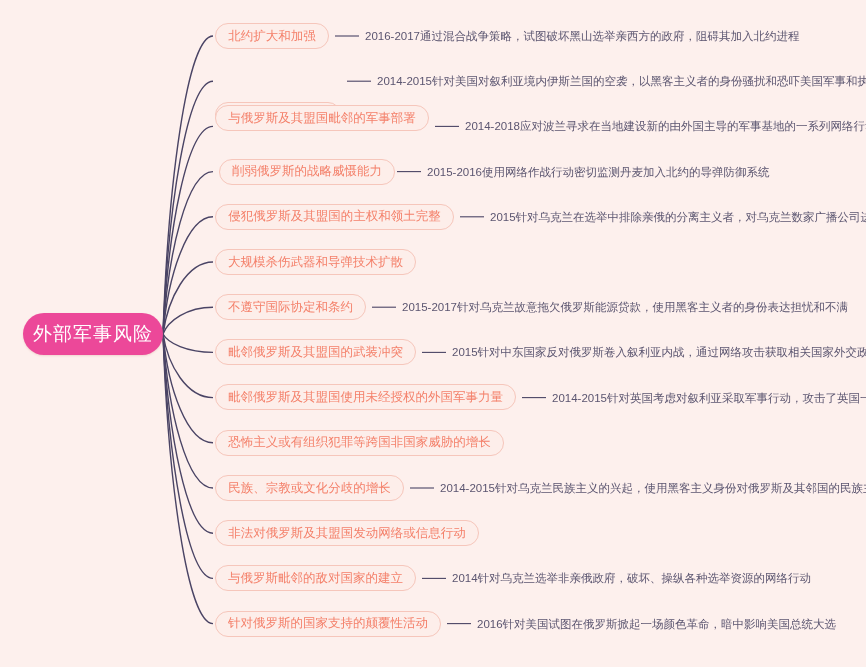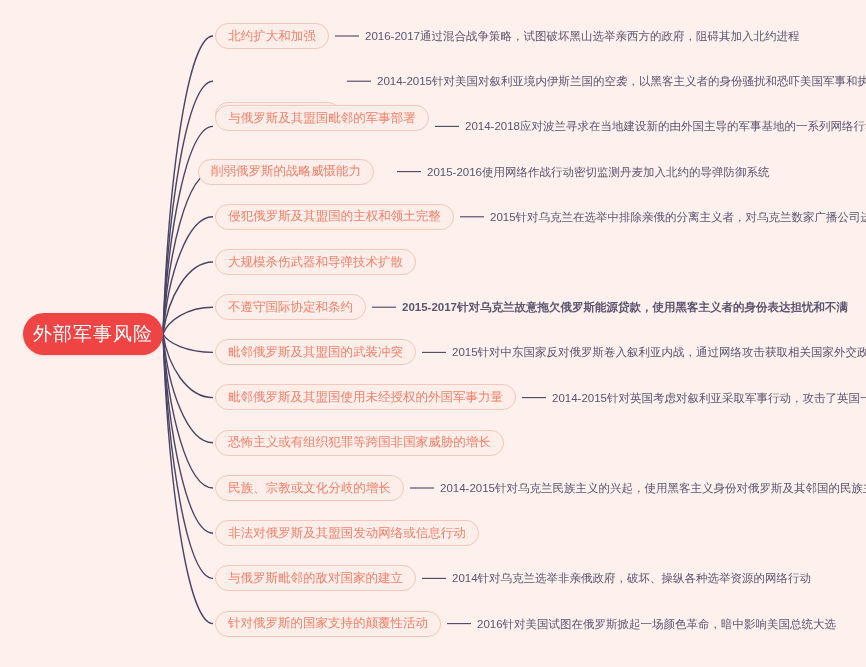--- a/index.html
+++ b/index.html
@@ -21,21 +21,21 @@
     top: 0;
     width: 866px;
     height: 667px;
     pointer-events: none;
   }
   .root-node {
     position: absolute;
     display: flex;
     align-items: center;
     justify-content: center;
-    background: #ef4444;
+    background: #ec4899;
     color: #ffffff;
     border-radius: 22px;
     font-size: 19px;
     letter-spacing: 1px;
     white-space: nowrap;
     padding: 0 18px;
     height: 42px;
     box-sizing: border-box;
     box-shadow: 0 1px 2px rgba(180,90,70,0.18);
   }
@@ -105,35 +105,35 @@
       </div>
       <div class="note" style="left: 365px; top: 29px;">2016-2017通过混合战争策略，试图破坏黑山选举亲西方的政府，阻碍其加入北约进程</div>
       <div class="topic" style="left: 215px; top: 68.2px; width: 126px; margin-top: 34px;">
         <span>全球或地区不稳定</span>
       </div>
       <div class="note" style="left: 377px; top: 74.2px;">2014-2015针对美国对叙利亚境内伊斯兰国的空袭，以黑客主义者的身份骚扰和恐吓美国军事和执法团体</div>
       <div class="topic" style="left: 215px; top: 105px; width: 214px;">
         <span>与俄罗斯及其盟国毗邻的军事部署</span>
       </div>
       <div class="note" style="left: 465px; top: 119.4px;">2014-2018应对波兰寻求在当地建设新的由外国主导的军事基地的一系列网络行动</div>
-      <div class="topic" style="left: 198px; top: 158.6px; width: 176px; justify-content: center;">
+      <div class="topic" style="left: 219px; top: 158.6px; width: 176px; justify-content: center;">
         <span>削弱俄罗斯的战略威慑能力</span>
       </div>
       <div class="note" style="left: 427px; top: 164.6px;">2015-2016使用网络作战行动密切监测丹麦加入北约的导弹防御系统</div>
       <div class="topic" style="left: 215px; top: 203.8px; width: 239px; align-items: center;">
         <span>侵犯俄罗斯及其盟国的主权和领土完整</span>
       </div>
       <div class="note" style="left: 490px; top: 209.8px;">2015针对乌克兰在选举中排除亲俄的分离主义者，对乌克兰数家广播公司进行破坏性攻击</div>
       <div class="topic" style="left: 215px; top: 249px; width: 201px;">
         <span>大规模杀伤武器和导弹技术扩散</span>
       </div>
       <div class="topic" style="left: 215px; top: 294.2px; width: 151px;">
         <span>不遵守国际协定和条约</span>
       </div>
-      <div class="note" style="left: 402px; top: 300.2px; font-weight: bold;">2015-2017针对乌克兰故意拖欠俄罗斯能源贷款，使用黑客主义者的身份表达担忧和不满</div>
+      <div class="note" style="left: 402px; top: 300.2px;">2015-2017针对乌克兰故意拖欠俄罗斯能源贷款，使用黑客主义者的身份表达担忧和不满</div>
       <div class="topic" style="left: 215px; top: 339.4px; width: 201px;">
         <span>毗邻俄罗斯及其盟国的武装冲突</span>
       </div>
       <div class="note" style="left: 452px; top: 345.4px;">2015针对中东国家反对俄罗斯卷入叙利亚内战，通过网络攻击获取相关国家外交政策</div>
       <div class="topic" style="left: 215px; top: 372px; width: 301px; margin-top: 12px;">
         <span>毗邻俄罗斯及其盟国使用未经授权的外国军事力量</span>
       </div>
       <div class="note" style="left: 552px; top: 390.6px;">2014-2015针对英国考虑对叙利亚采取军事行动，攻击了英国一家小型电视台的伊斯兰频道</div>
       <div class="topic" style="left: 215px; top: 429.8px; width: 289px;">
         <span>恐怖主义或有组织犯罪等跨国非国家威胁的增长</span>

